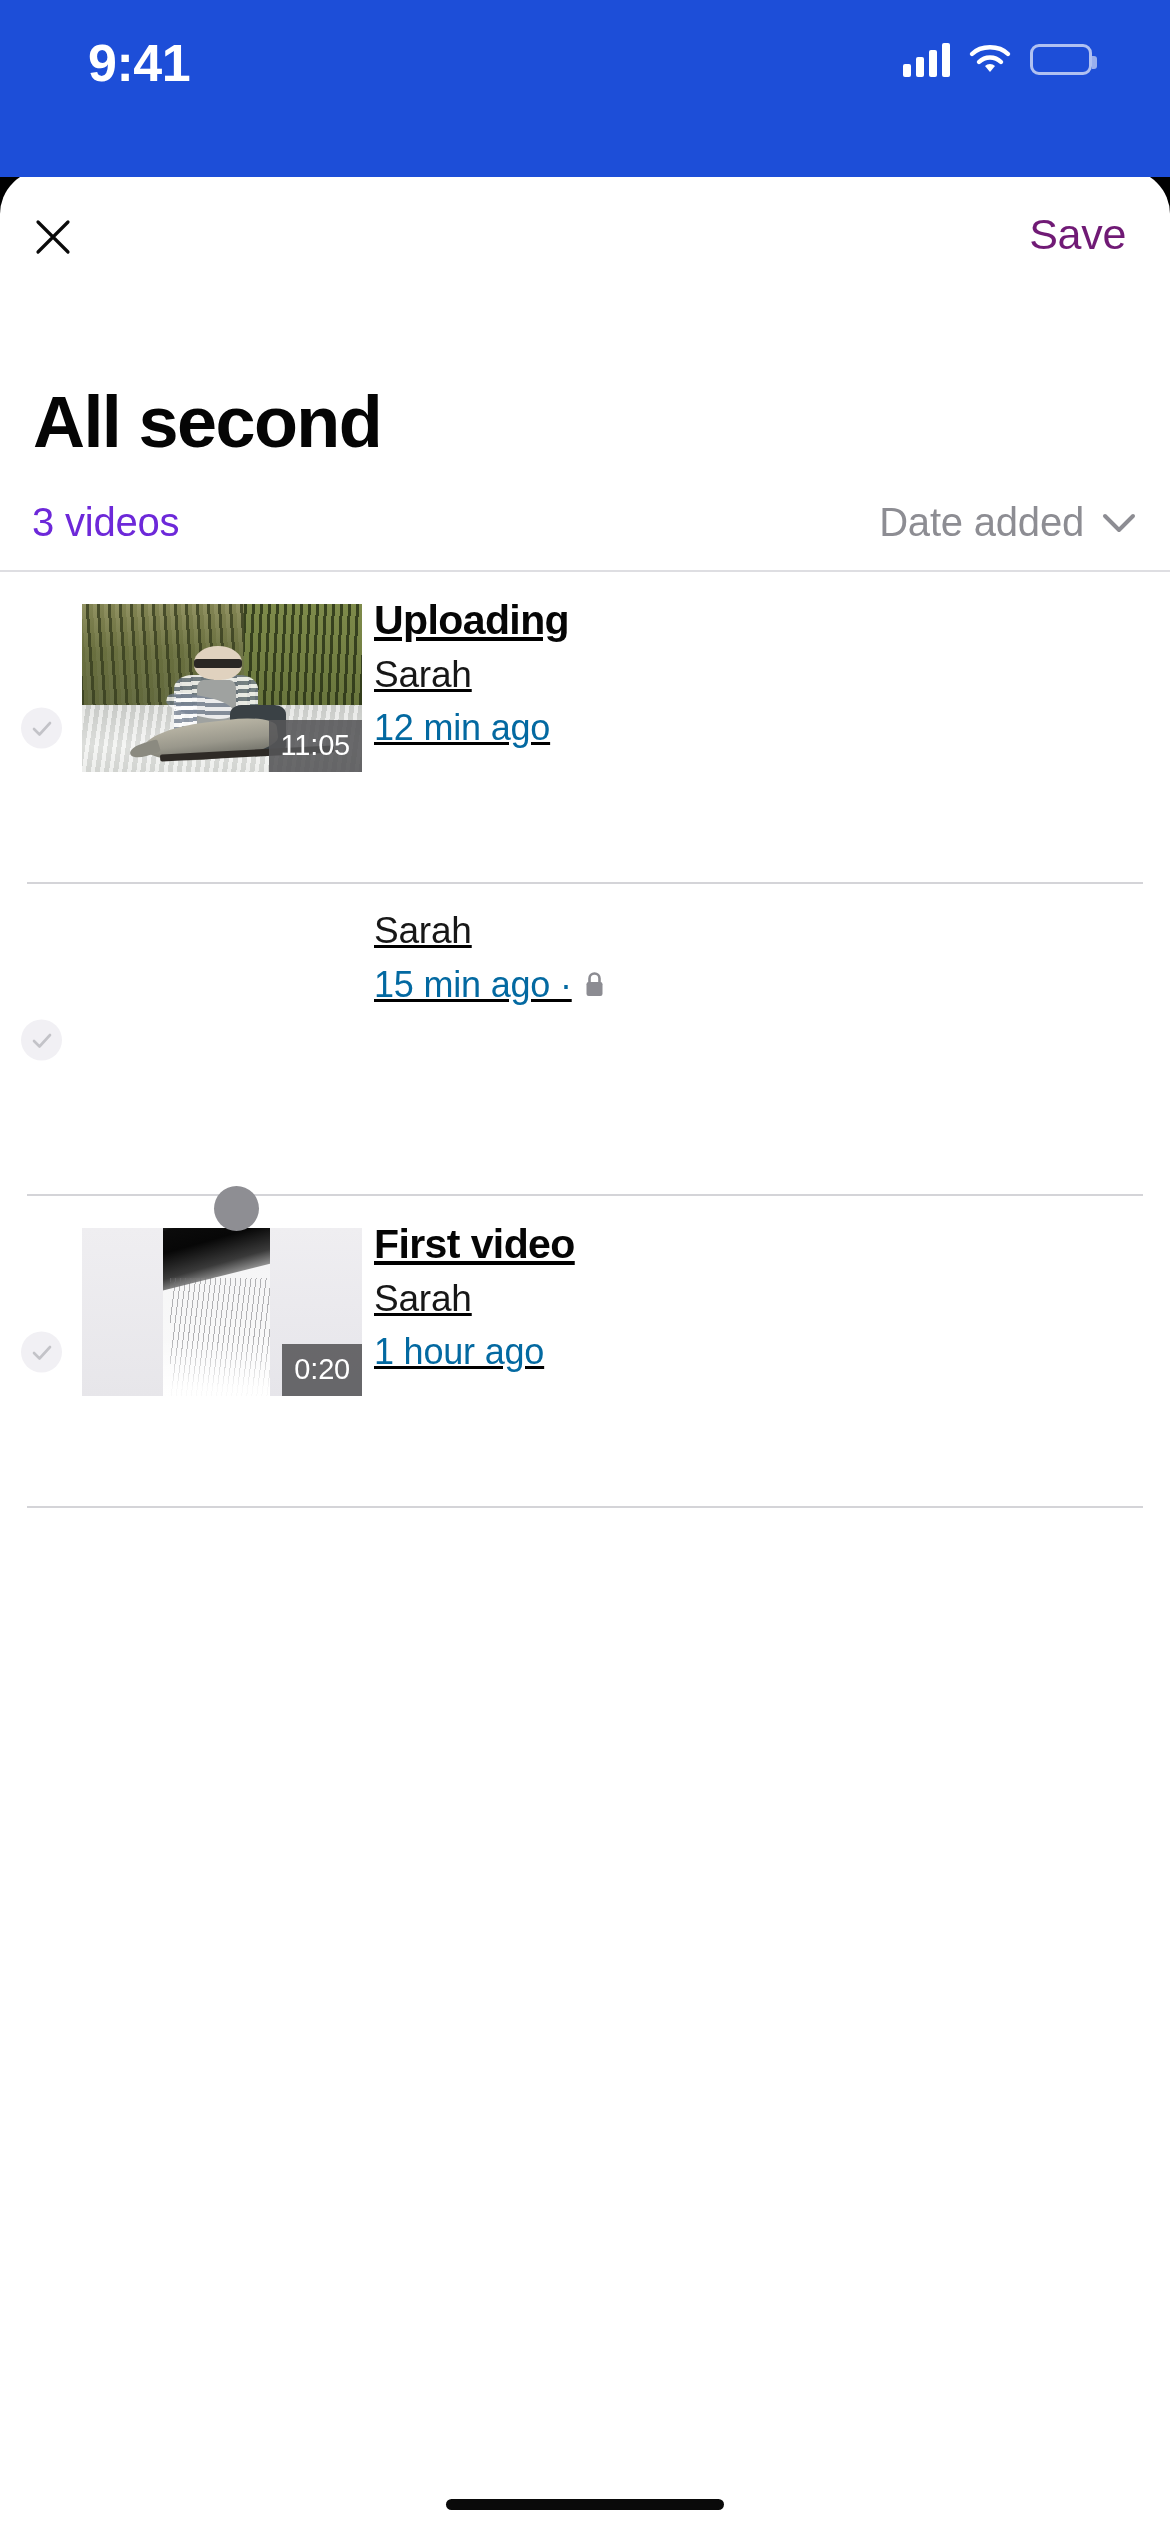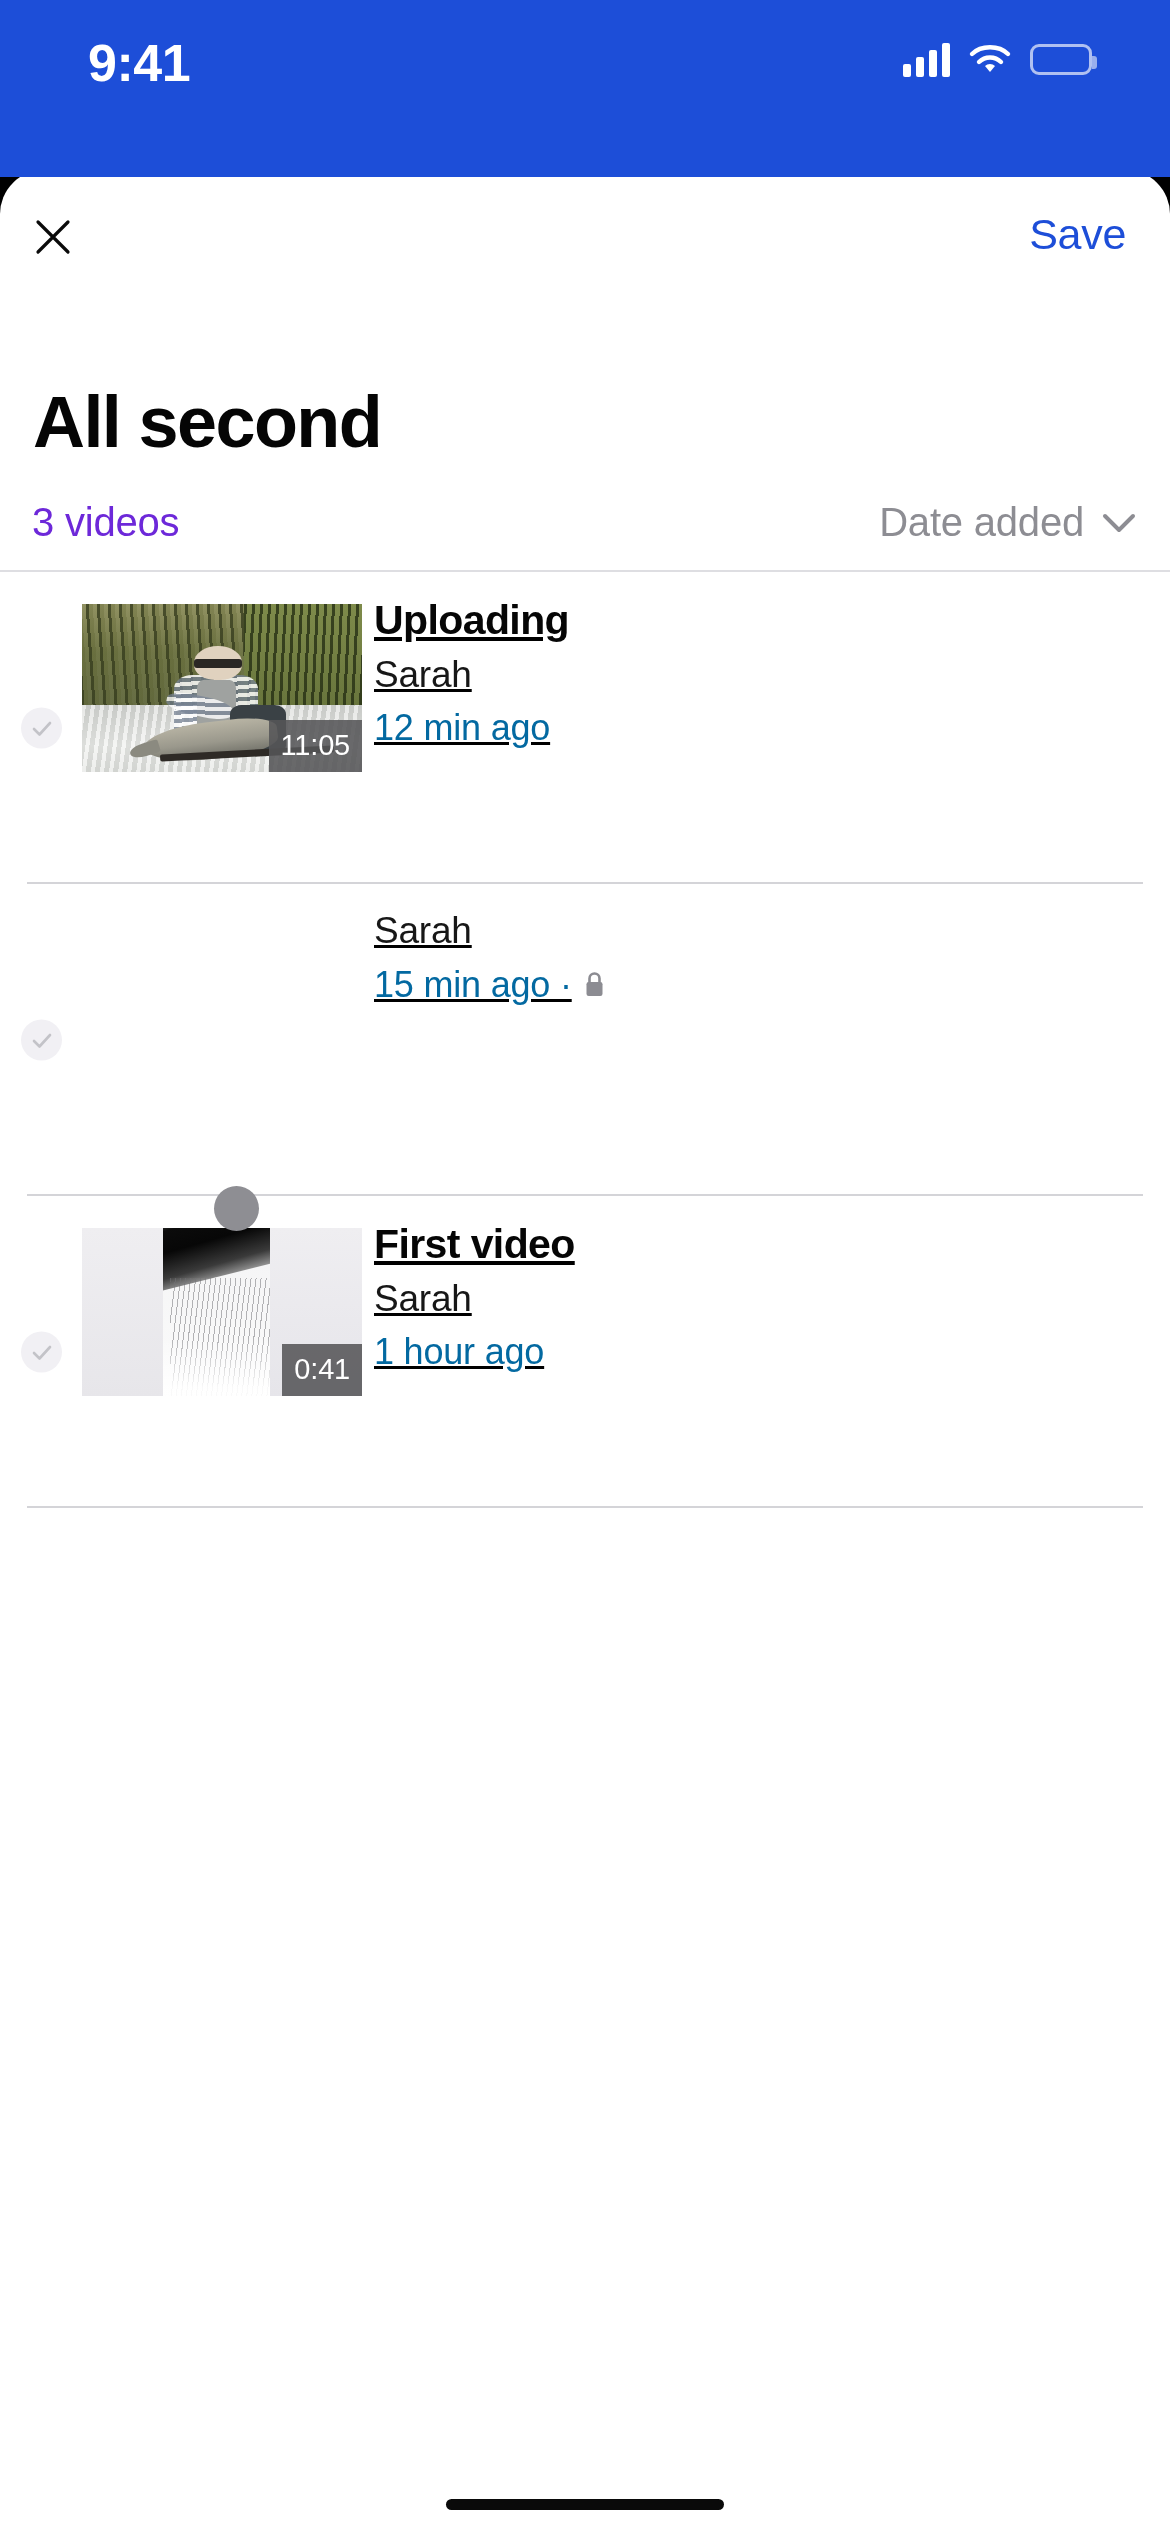--- a/index.html
+++ b/index.html
@@ -63,21 +63,21 @@
     position:relative; height:130px;
   }
   #close-button{
     position:absolute; left:22px; top:36px; width:62px; height:62px;
     display:flex; align-items:center; justify-content:center;
     background:none; border:none; cursor:pointer;
   }
   #close-button svg{ width:38px; height:38px; display:block; }
   #save-button{
     position:absolute; right:30px; top:30px;
-    font-size:43px; color:#1d4ed8; letter-spacing:-0.3px;
+    font-size:43px; color:#701a75; letter-spacing:-0.3px;
     background:none; border:none; cursor:pointer;
     font-family:"Liberation Sans", sans-serif;
     padding:10px 14px;
   }
 
   
   #page-title{
     position:absolute; left:33px; top:216px;
     font-size:72px; font-weight:700; color:#050505;
     letter-spacing:-1.6px; line-height:1;
@@ -400,21 +400,21 @@
       <div class="thumb">
         <div class="thumb-strip">
           <div class="ts-left"></div>
           <div class="ts-center">
             <div class="ts-dark"></div>
             <div class="ts-fall"></div>
             <div class="ts-mist"></div>
           </div>
           <div class="ts-right"></div>
         </div>
-        <div class="dur-badge">0:41</div>
+        <div class="dur-badge">0:20</div>
       </div>
       <div class="row-text">
         <div class="row-title">First video</div>
         <div class="row-author">Sarah</div>
         <div class="row-time">
           <span>1 hour ago</span>
         </div>
       </div>
       <div class="row-divider"></div>
     </div>

